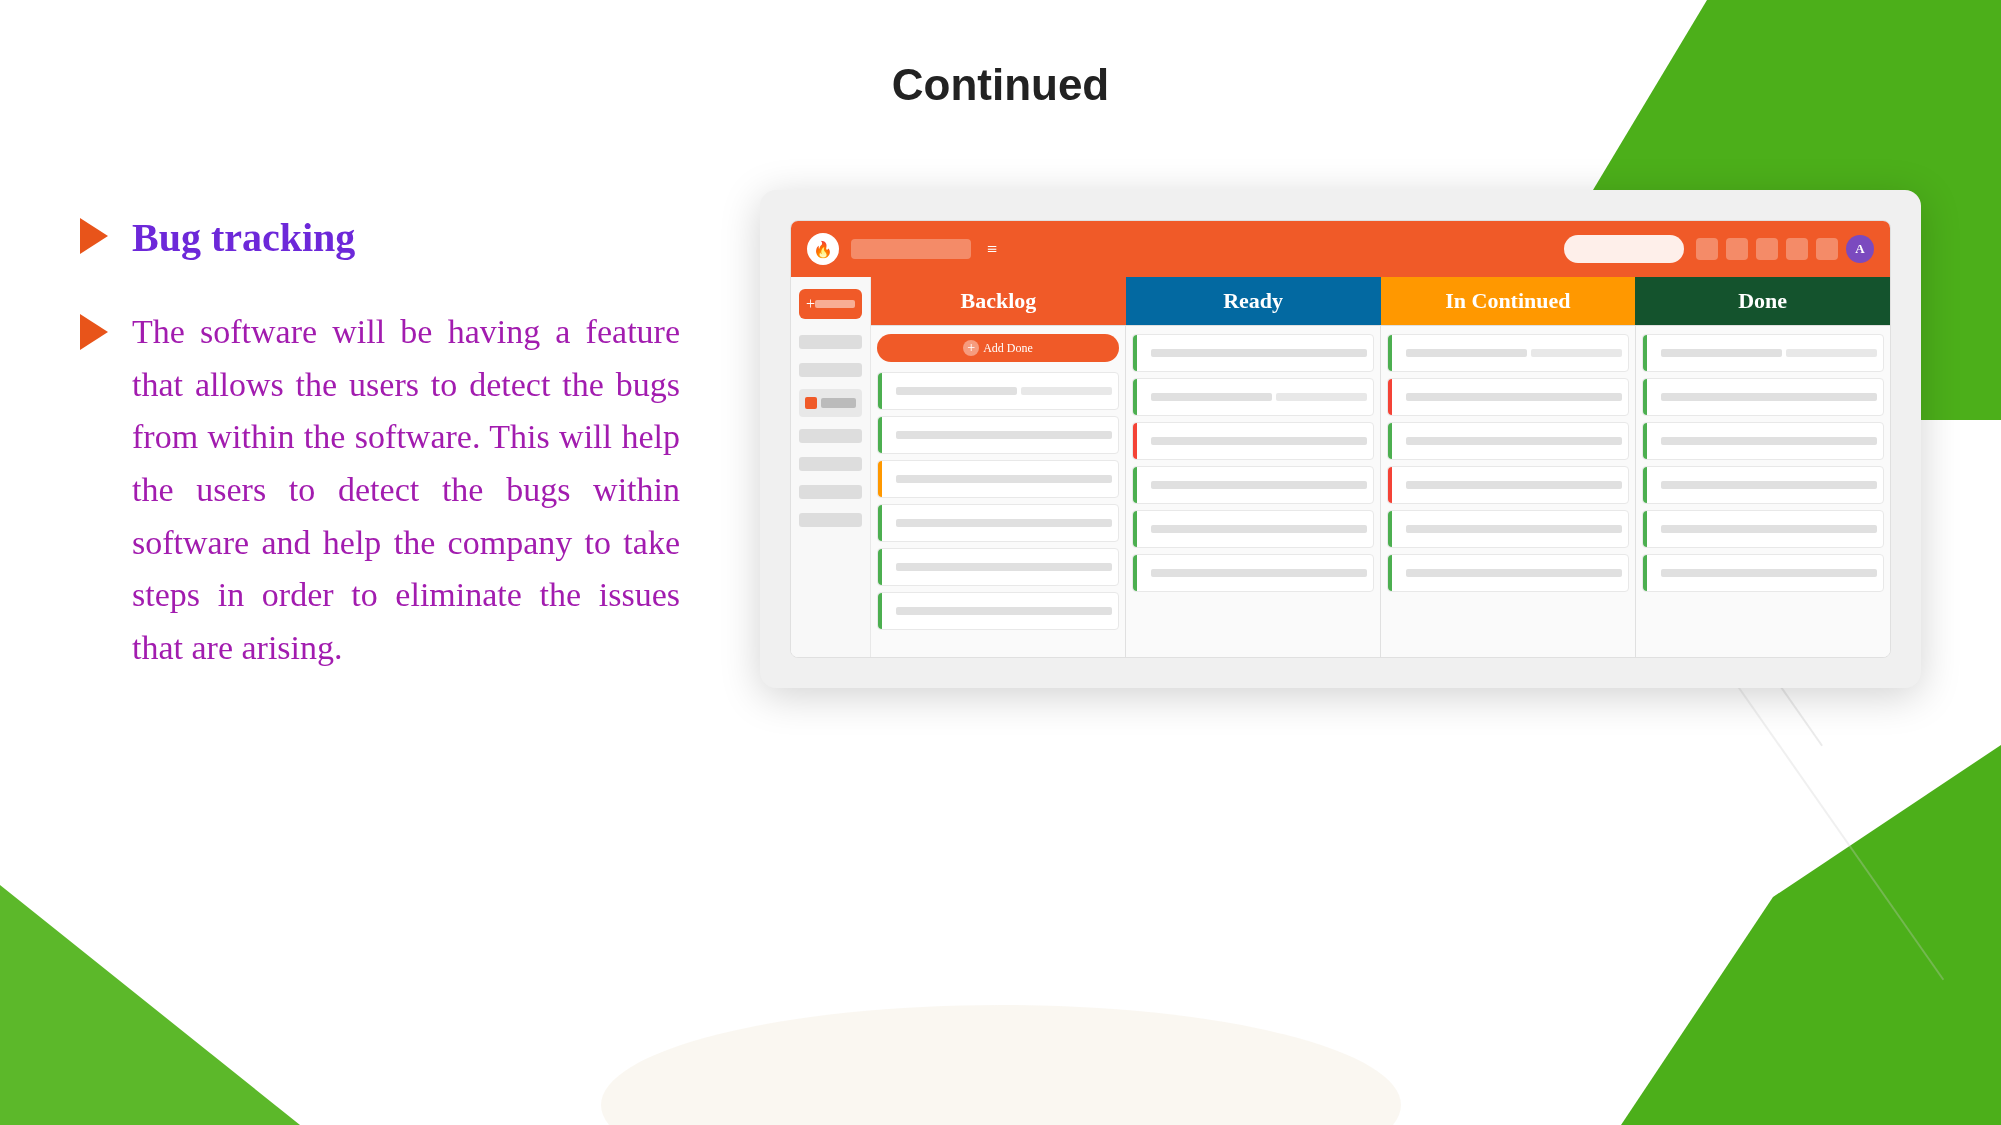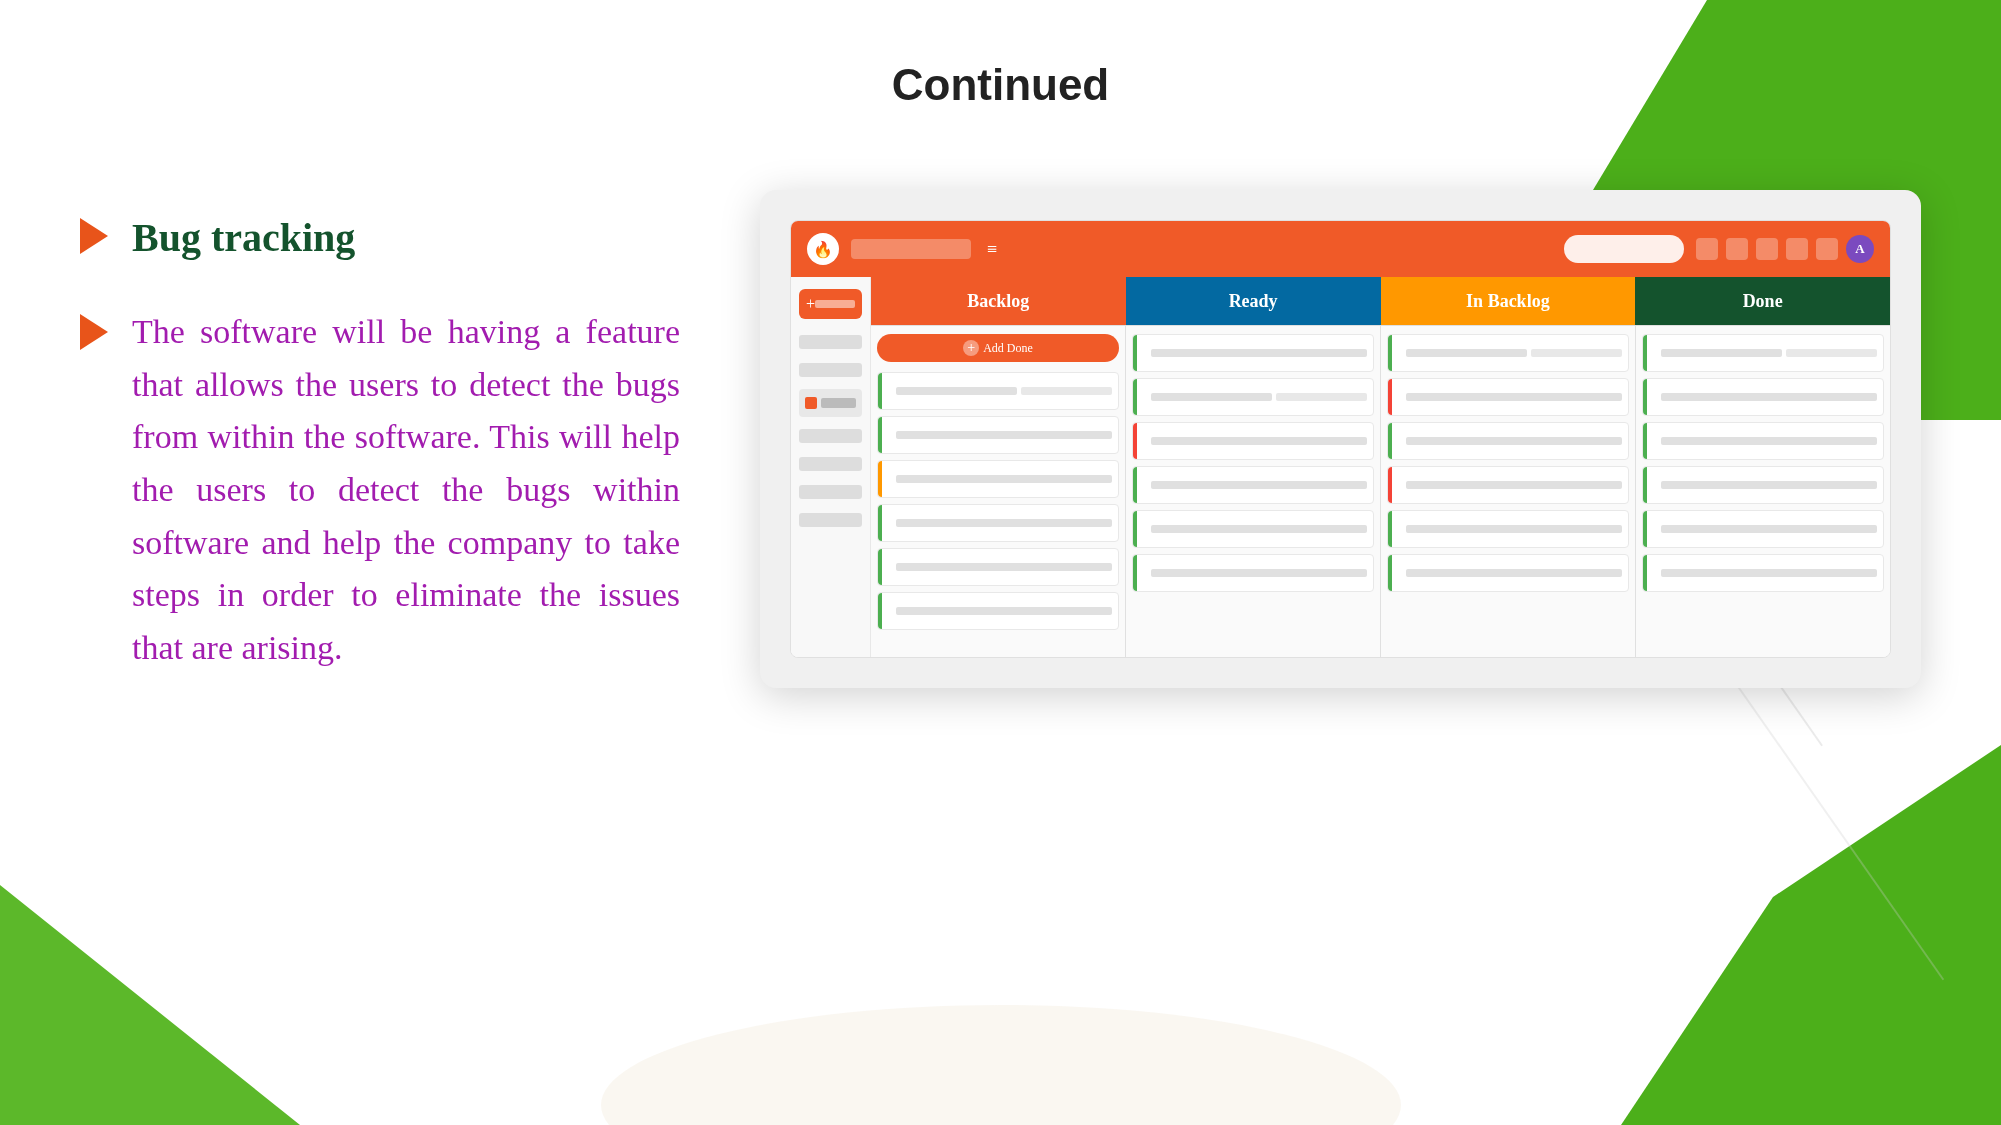--- a/index.html
+++ b/index.html
@@ -122,21 +122,21 @@
     .bullet-text {
       font-size: 34px;
       line-height: 1.55;
       color: #a21caf;
       text-align: justify;
     }
 
     .bullet-heading {
       font-size: 40px;
       font-weight: bold;
-      color: #14532d;
+      color: #6d28d9;
       line-height: 1.4;
     }
 
     
     .screenshot-section {
       flex: 1;
       position: relative;
     }
 
     .screenshot-outer {
@@ -297,21 +297,21 @@
       background: #f8f8f8;
       border-bottom: 1px solid #e0e0e0;
     }
 
     .kanban-col-header {
       flex: 1;
       height: 48px;
       display: flex;
       align-items: center;
       justify-content: center;
-      font-size: 18px;
+      font-size: 22px;
       font-weight: bold;
       color: #fff;
     }
 
     .col-backlog { background: #f05a28; }
     .col-ready { background: #0369a1; }
     .col-inprogress { background: #ff9800; }
     .col-done { background: #14532d; }
 
     .kanban-body {
@@ -493,21 +493,21 @@
               <div class="sidebar-bar"></div>
               <div class="sidebar-bar"></div>
               <div class="sidebar-bar"></div>
             </div>
 
             <div class="kanban-board">
 
               <div class="kanban-header">
                 <div class="kanban-col-header col-backlog">Backlog</div>
                 <div class="kanban-col-header col-ready">Ready</div>
-                <div class="kanban-col-header col-inprogress">In Backlog</div>
+                <div class="kanban-col-header col-inprogress">In Continued</div>
                 <div class="kanban-col-header col-done">Done</div>
               </div>
 
               <div class="kanban-body">
 
                 <div class="kanban-col">
                   <div class="add-task-btn">
                     <div class="add-task-plus">+</div>
                     <span>Add Done</span>
                   </div>

